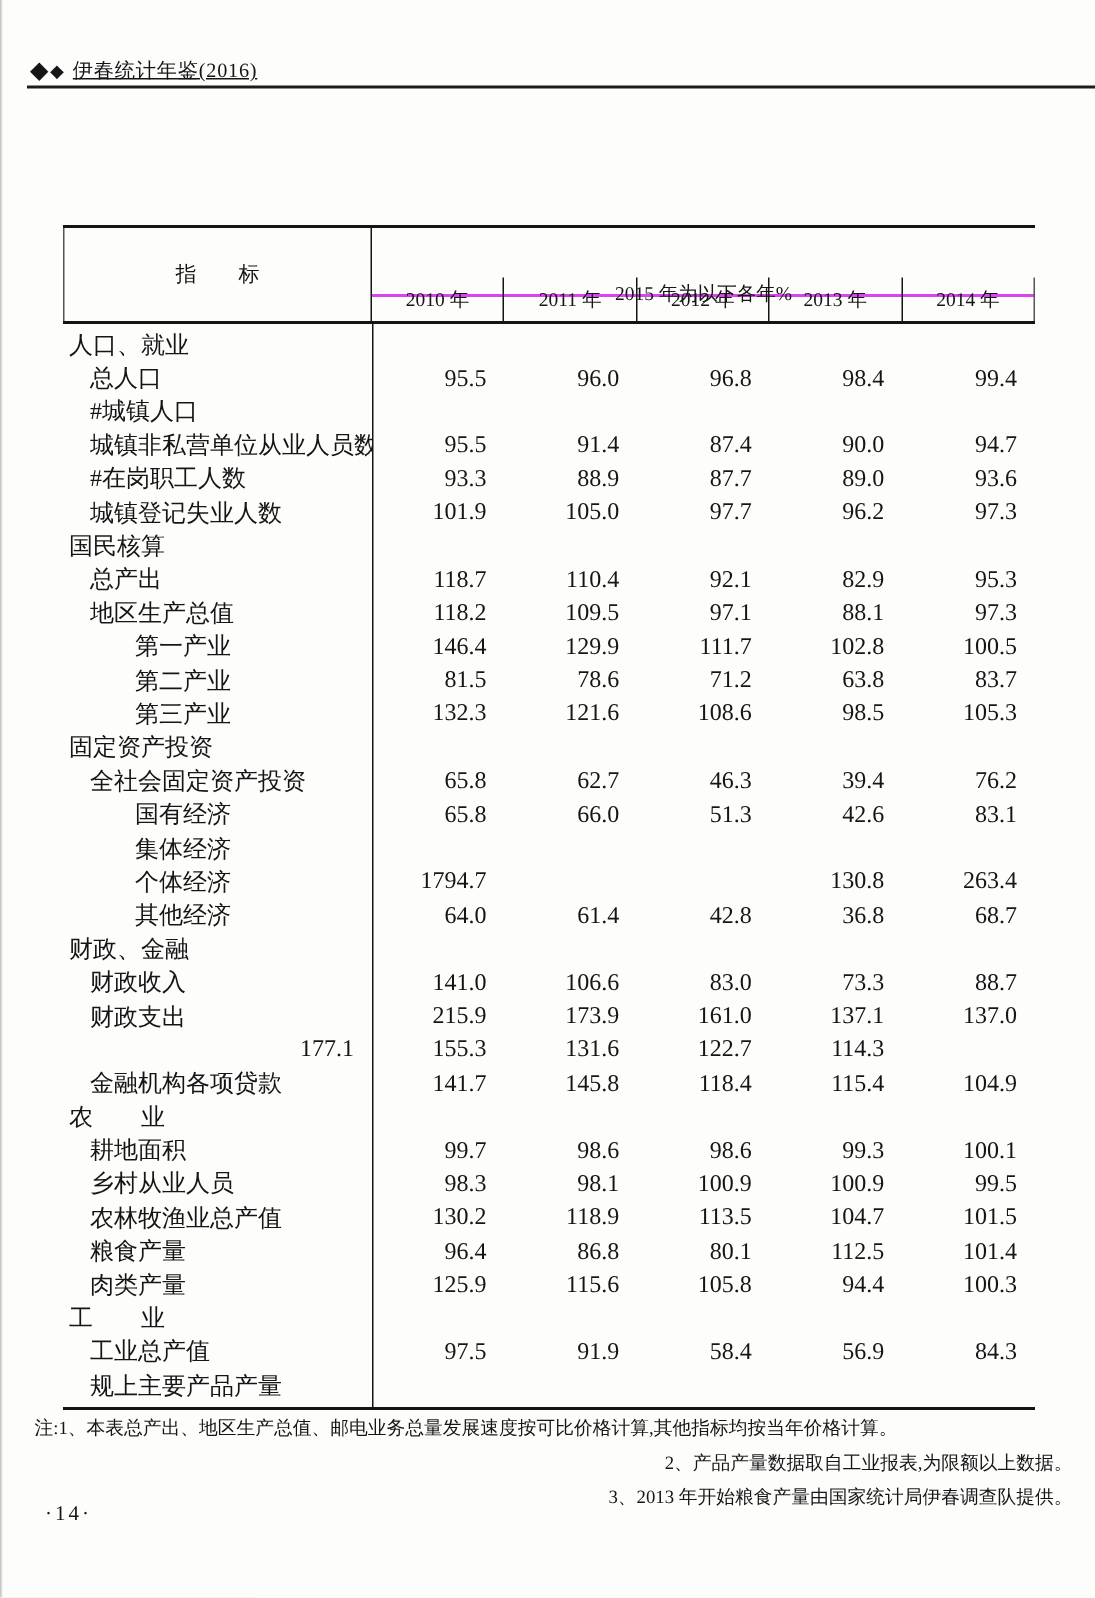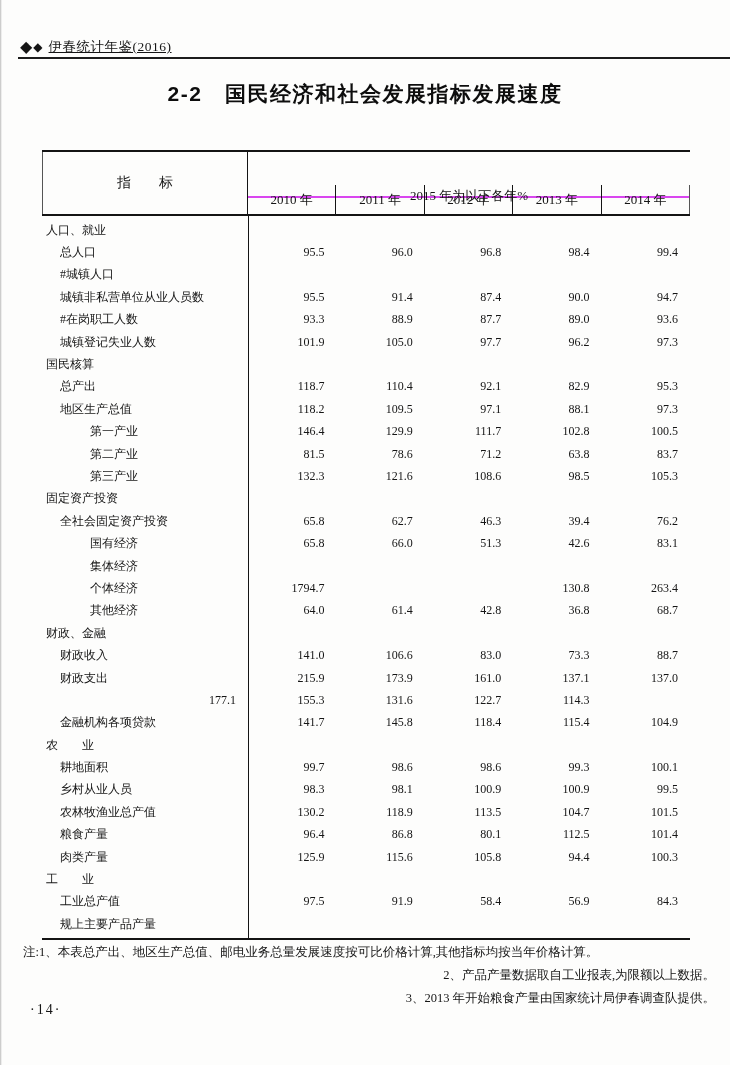--- a/index.html
+++ b/index.html
@@ -112,21 +112,21 @@
     top: 0;
     bottom: 0;
     width: 1px;
     background: #141414;
   }
   .trow {
     display: grid;
     grid-template-columns: 206px repeat(5, 88.4px);
     height: 22.4px;
     align-items: center;
-    font-size: 12px;
+    font-size: 16px;
   }
   .tlabel {
     padding-left: 4px;
     white-space: nowrap;
     overflow: hidden;
   }
   .tlabel.indent-1 { padding-left: 18px; }
   .tlabel.indent-2 { padding-left: 48px; }
   .tval {
     text-align: right;
@@ -160,21 +160,20 @@
 
   <div class="scan-edge-left"></div>
 
   <div class="masthead">
     <span class="diamond-lg">◆</span>
     <span class="diamond-sm">◆</span>
     <span class="masthead-title">伊春统计年鉴(2016)</span>
   </div>
   <div class="masthead-rule"></div>
 
-  <h1 class="page-title">2-2　国民经济和社会发展指标发展速度</h1>
 
   <div class="stat-table">
     <div class="thead">
       <div class="th-indicator">指　　标</div>
       <div class="th-span">2015 年为以下各年%</div>
       <div class="th-year">2010 年</div>
       <div class="th-year">2011 年</div>
       <div class="th-year">2012 年</div>
       <div class="th-year">2013 年</div>
       <div class="th-year">2014 年</div>

